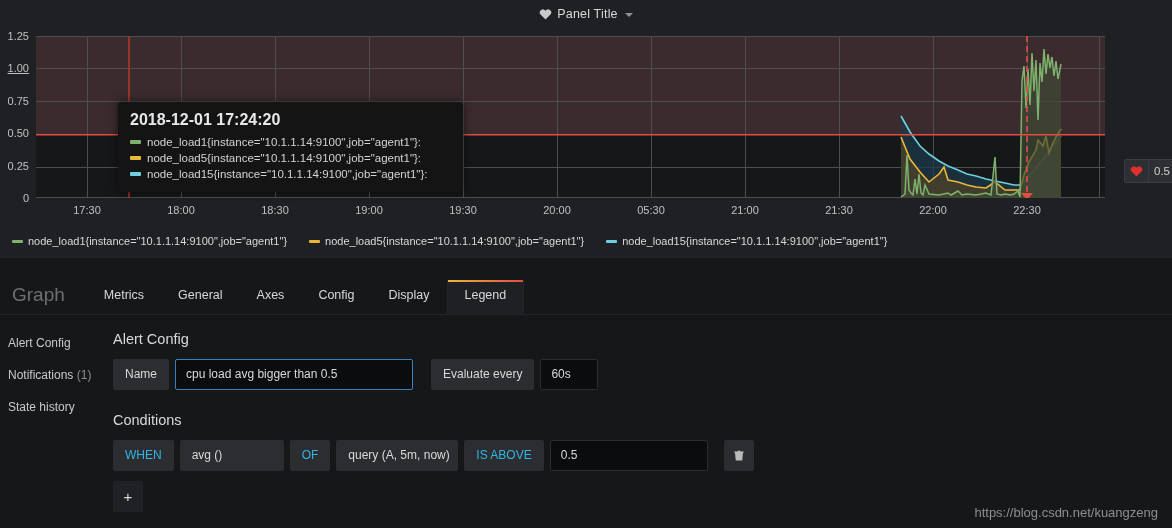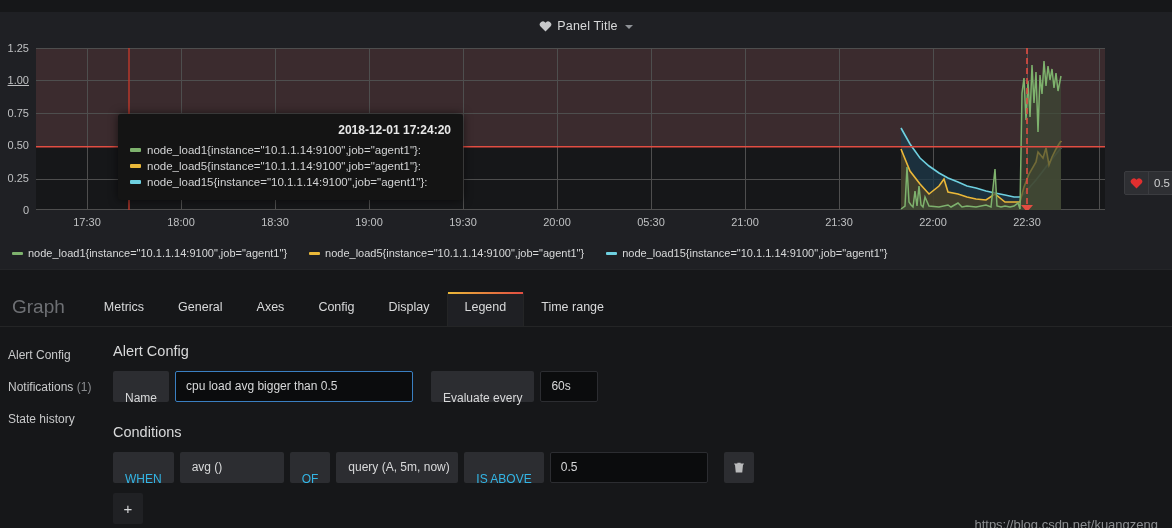--- a/index.html
+++ b/index.html
@@ -2,21 +2,21 @@
 <html><head>
 <meta charset="utf-8">
 <style>
   * { box-sizing: border-box; margin: 0; padding: 0; }
   html, body {
     width: 1172px; height: 528px;
     background: #161719;
     font-family: "Liberation Sans", sans-serif;
     overflow: hidden;
   }
-  .page { position: relative; width: 1172px; height: 409px; background: #161719; margin-top: 12px; }
+  .page { position: relative; width: 1172px; height: 409px; background: #161719; }
 
   
   .panel {
     position: absolute; left: 0; top: 0; width: 1172px; height: 258px;
     background: #1f2024;
     border-bottom: 1px solid #242528;
   }
   .panel-header {
     height: 28px; display: flex; align-items: center; justify-content: center;
     background: #1f2024;
@@ -57,22 +57,22 @@
   }
 
   
   .tooltip {
     position: absolute; left: 118px; top: 74px; width: 345px;
     background: #141414; border-radius: 3px; padding: 9px 12px 10px 12px;
     box-shadow: 0 0 10px rgba(0,0,0,.6);
     z-index: 20;
   }
   .tt-title {
-    color: #e8e8e8; font-size: 12px; font-weight: bold;
-    text-align: right; margin-bottom: 5px;
+    color: #e8e8e8; font-size: 16px; font-weight: bold;
+    text-align: left; margin-bottom: 5px;
   }
   .tt-row { display: flex; align-items: center; gap: 6px; line-height: 16px; }
   .tt-swatch { width: 11px; height: 4px; border-radius: 1px; flex: none; }
   .tt-label { color: #d2d3d4; font-size: 11.5px; white-space: nowrap; }
 
   
   .thr-handle {
     position: absolute; top: 143px; left: 1124px;
     display: flex; align-items: center;
     background: #2e2f33; border: 1px solid #3b3c40; border-radius: 2px;
@@ -124,21 +124,21 @@
     color: #c8c9ca; font-size: 12px; padding: 10px 0 10px 8px; line-height: 1;
   }
   .side-count { color: #8a8c8f; }
 
   .alert-main { position: absolute; left: 113px; top: 0; right: 0; }
   .section-title { color: #d8d9da; font-size: 14.5px; margin: 16px 0 12px 0; }
   .row { display: flex; align-items: center; gap: 6px; }
 
   .lbl {
     background: #2c2d31; color: #d8d9da; font-size: 12px;
-    height: 31px; line-height: 31px; padding: 12px 12px; border-radius: 2px;
+    height: 31px; line-height: 31px; padding: 0 12px; border-radius: 2px;
     white-space: nowrap;
   }
   .lbl-key { color: #33b5e5; }
   .inp {
     background: #0b0c0d; color: #d8d9da; font-size: 12px;
     height: 31px; line-height: 29px; padding: 0 10px; border-radius: 2px;
     border: 1px solid #2c2d31; white-space: nowrap;
   }
   .inp.focused { border: 1px solid #3a7fc1; }
   .inp.w260 { width: 238px; }
@@ -325,21 +325,20 @@
   <div class="editor">
 
     <div class="tabbar">
       <div class="editor-kind">Graph</div>
       <div class="tab">Metrics</div>
       <div class="tab">General</div>
       <div class="tab">Axes</div>
       <div class="tab">Config</div>
       <div class="tab">Display</div>
       <div class="tab active">Legend</div>
-      <div class="tab">Time range</div>
     </div>
 
     <div class="alert-area">
 
       <div class="alert-side">
         <div class="side-item">Alert Config</div>
         <div class="side-item">
           <span>Notifications</span>
           <span class="side-count">(1)</span>
         </div>

